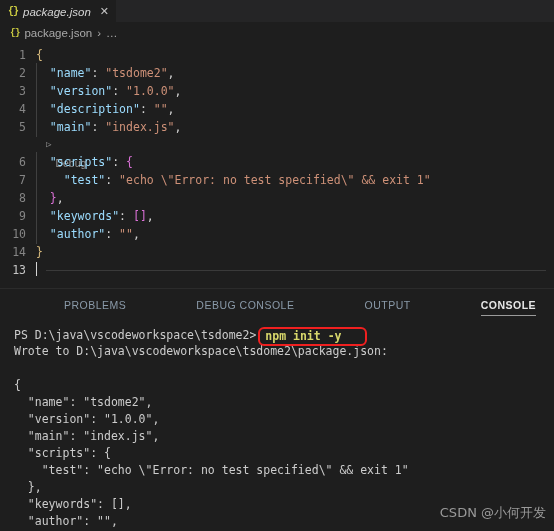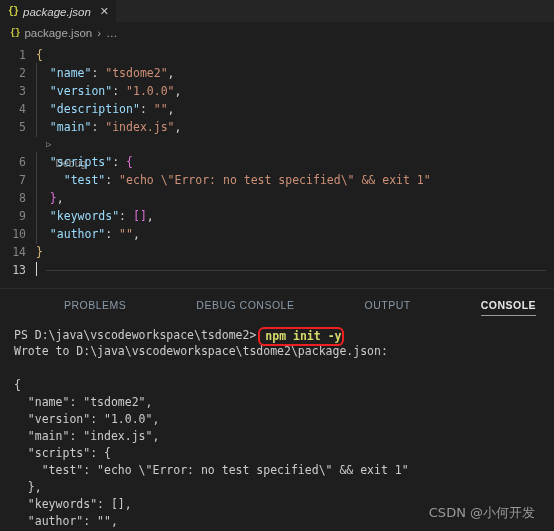--- a/index.html
+++ b/index.html
@@ -225,31 +225,31 @@
   }
   .t-prompt { color: #cccccc; }
   .t-cmd {
     color: #d7d76b;
     font-weight: bold;
   }
   .hl-box {
     display: inline-block;
     border: 2px solid #f02020;
     border-radius: 6px;
-    padding: 0px 0 1px 5px;
+    padding: 0px 23px 1px 5px;
     margin-left: 2px;
     position: relative;
     top: 1px;
     line-height: 14px;
   }
 
   
   .watermark {
     position: absolute;
-    right: 19px;
+    right: 8px;
     bottom: 9px;
     color: #9a9a9a;
     font-size: 13px;
     font-family: "DejaVu Sans", sans-serif;
     white-space: nowrap;
   }
 </style>
 </head>
 <body>
 

